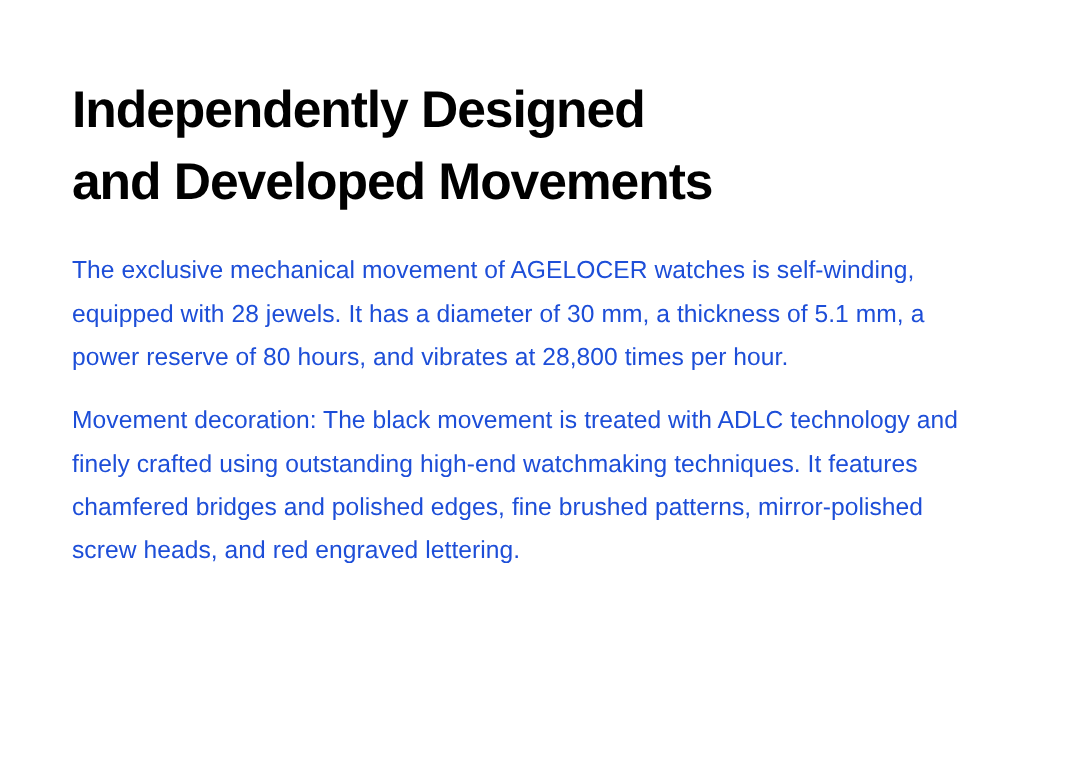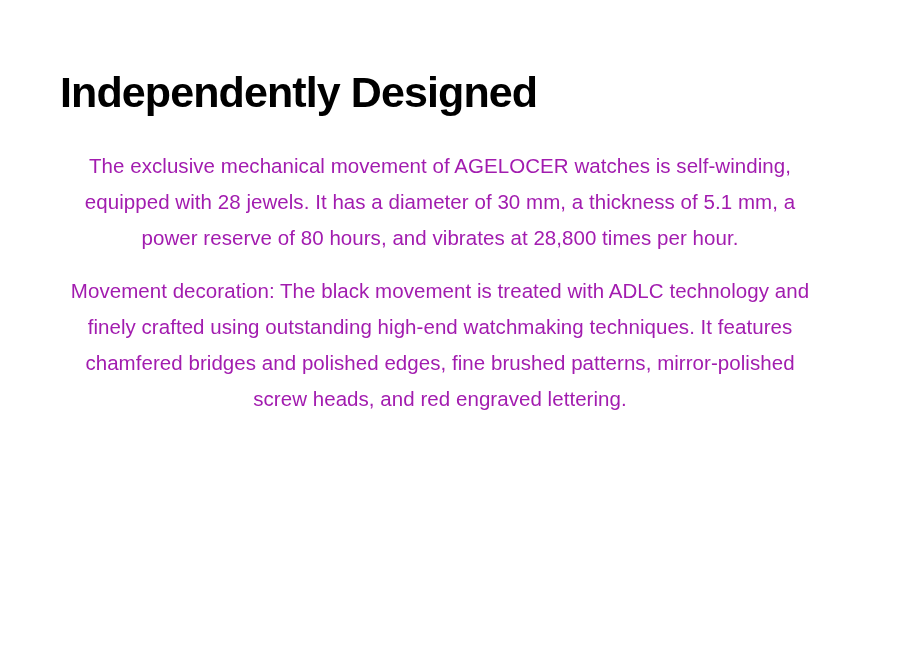--- a/index.html
+++ b/index.html
@@ -57,36 +57,37 @@
   }
 
   .paragraph {
     margin: 0;
     padding: 0;
     font-family: "Liberation Sans", "DejaVu Sans", sans-serif;
     font-size: 20.5px;
     font-weight: 400;
     line-height: 36px;
     letter-spacing: 0.05px;
-    color: #a21caf;
-    text-align: center;
+    color: #1d4ed8;
+    text-align: left;
   }
   .paragraph + .paragraph {
     margin-top: 17px;
   }
 </style>
 </head>
 <body>
 
 <div class="page">
 
   <div class="content">
 
     <h1 class="heading">
       <span class="heading-line">Independently Designed</span>
+      <span class="heading-line">and Developed Movements</span>
     </h1>
 
     <div class="body-copy">
       <p class="paragraph">The exclusive mechanical movement of AGELOCER watches is self-winding, equipped with 28 jewels. It has a diameter of 30 mm, a thickness of 5.1 mm, a power reserve of 80 hours, and vibrates at 28,800 times per hour.</p>
       <p class="paragraph">Movement decoration: The black movement is treated with ADLC technology and finely crafted using outstanding high-end watchmaking techniques. It features chamfered bridges and polished edges, fine brushed patterns, mirror-polished screw heads, and red engraved lettering.</p>
     </div>
 
   </div>
 
 </div>

